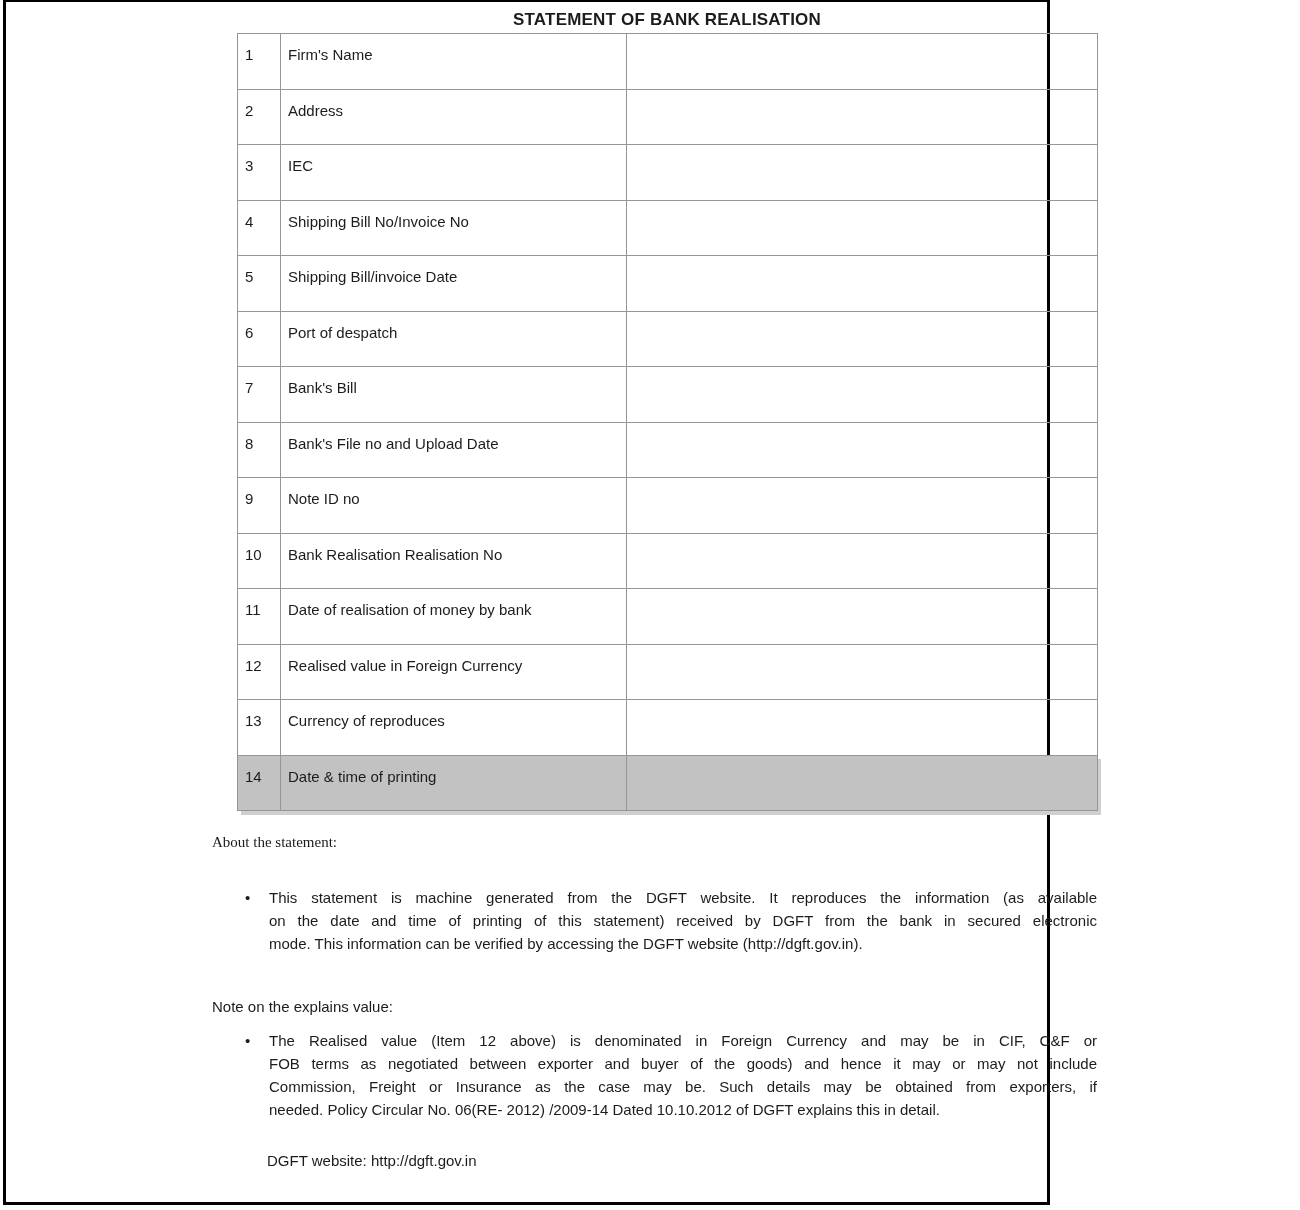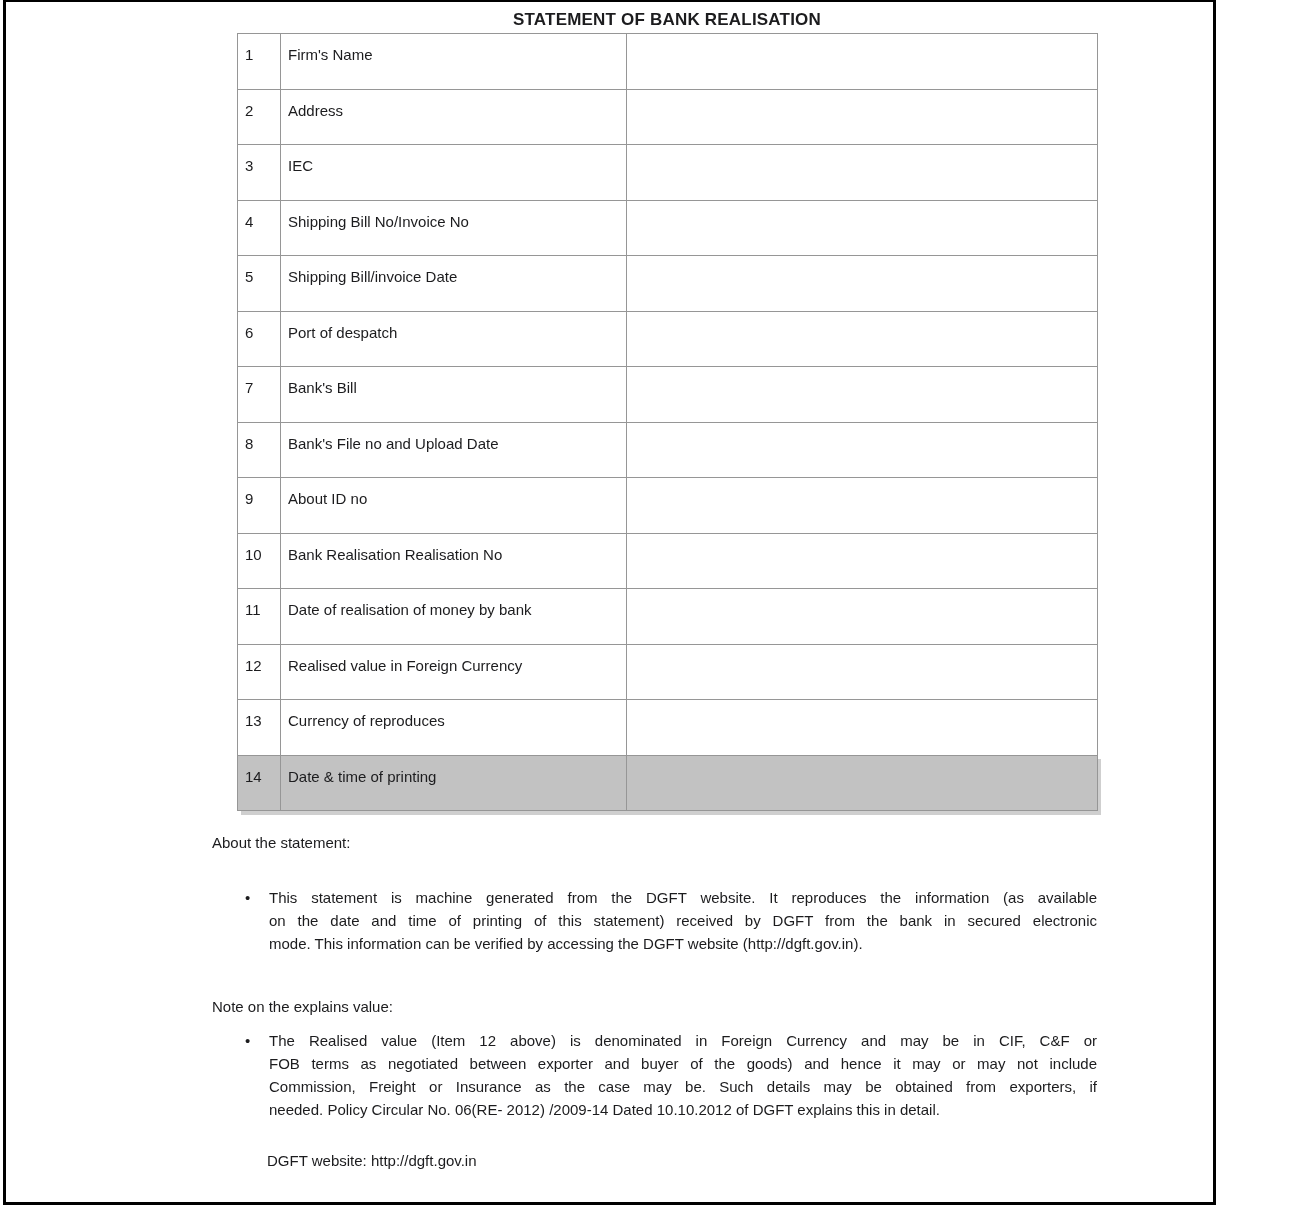--- a/index.html
+++ b/index.html
@@ -2,21 +2,21 @@
 <html><head>
 <meta charset="utf-8">
 <style>
   html, body { margin: 0; padding: 0; background: #ffffff; }
   body {
     width: 1300px; height: 1210px; position: relative;
     font-family: "Liberation Sans", sans-serif;
     color: #1c1c1e;
   }
   .page {
-    position: absolute; left: 3px; top: 0; width: 1213px; height: 1205px;
+    position: absolute; left: 3px; top: 0; width: 1047px; height: 1205px;
     box-sizing: border-box; background: #ffffff;
     border: 3px solid #000000; border-top-width: 2px;
   }
   .title {
     position: absolute; left: 231px; top: 8px; width: 860px;
     text-align: center; font-weight: 700; font-size: 17px; letter-spacing: 0.2px;
   }
   table.main {
     position: absolute; left: 231px; top: 31px; width: 860px;
     border-collapse: collapse; table-layout: fixed;
@@ -27,21 +27,21 @@
   table.main tr { height: 55.5px; }
   table.main td {
     border: 1px solid #969696; vertical-align: top;
     font-size: 15px; padding: 12px 6px 0 7px;
   }
   td.lbl { padding-left: 9px; }
   tr.highlight { box-shadow: 3px 4px 0 #cfcfcf; }
   tr.highlight td { background: #c2c2c2; }
   tr.highlight td.lbl, tr.highlight td.val { border-left-color: #ffffff; }
   .heading { position: absolute; left: 206px; font-size: 15px; }
-  #about-heading { top: 832px; }
+  #about-heading { top: 832px; font-family: Liberation Serif, serif; }
   #note-heading { top: 996px; }
   .bullet { position: absolute; left: 239px; width: 852px; display: flex; }
   #about-bullet { top: 884px; }
   #note-bullet { top: 1027px; }
   .dot { width: 24px; font-size: 15px; line-height: 23px; }
   .btext { width: 828px; font-size: 15px; line-height: 23px; }
   .bline { text-align: justify; text-align-last: justify; }
   .bline.last { text-align: center; text-align-last: left; }
   .footer { position: absolute; left: 261px; top: 1150px; font-size: 15px; }
 </style>
@@ -94,21 +94,21 @@
         <td class="lbl">Bank's Bill</td>
         <td class="val"></td>
       </tr>
       <tr>
         <td class="num">8</td>
         <td class="lbl">Bank's File no and Upload Date</td>
         <td class="val"></td>
       </tr>
       <tr>
         <td class="num">9</td>
-        <td class="lbl">About ID no</td>
+        <td class="lbl">Note ID no</td>
         <td class="val"></td>
       </tr>
       <tr>
         <td class="num">10</td>
         <td class="lbl">Bank Realisation Realisation No</td>
         <td class="val"></td>
       </tr>
       <tr>
         <td class="num">11</td>
         <td class="lbl">Date of realisation of money by bank</td>

